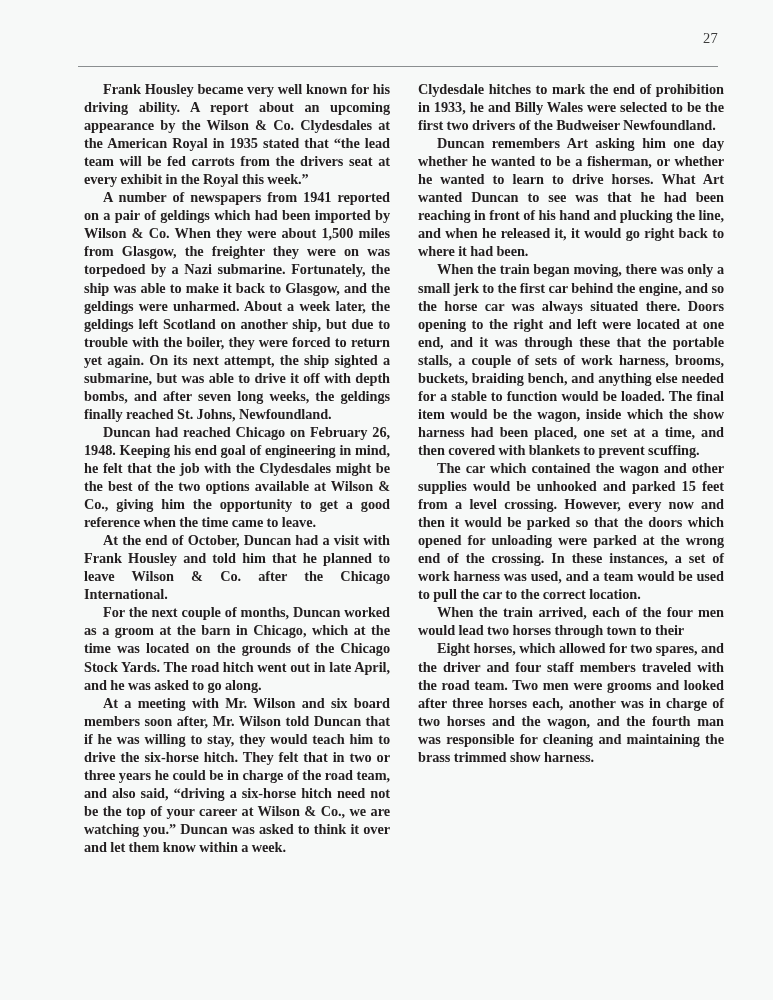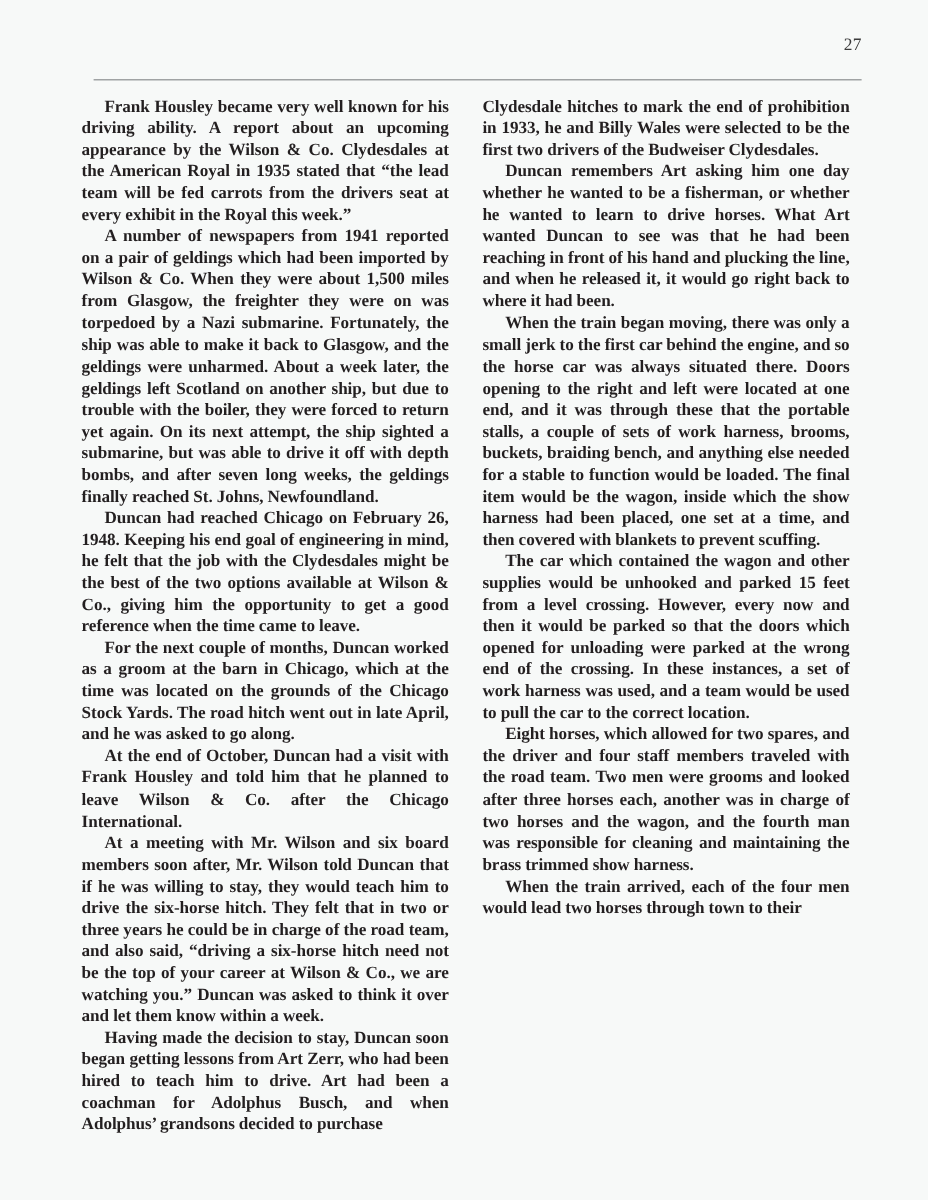--- a/index.html
+++ b/index.html
@@ -40,21 +40,21 @@
   .header-rule {
     position: absolute;
     left: 78px;
     top: 66px;
     width: 640px;
     height: 1px;
     background: #8a8e90;
   }
   .columns {
     position: absolute;
-    left: 68px;
+    left: 84px;
     top: 80px;
     width: 640px;
     height: 880px;
     display: flex;
     gap: 28px;
     justify-content: space-between;
   }
   .column {
     width: 306px;
     flex: 0 0 306px;
@@ -87,30 +87,29 @@
   </div>
 
   <div class="header-rule"></div>
 
   <div class="columns">
 
     <div class="column">
       <p class="para">Frank Housley became very well known for his driving ability. A report about an upcoming appearance by the Wilson &amp; Co. Clydesdales at the American Royal in 1935 stated that “the lead team will be fed carrots from the drivers seat at every exhibit in the Royal this week.”</p>
       <p class="para">A number of newspapers from 1941 reported on a pair of geldings which had been imported by Wilson &amp; Co. When they were about 1,500 miles from Glasgow, the freighter they were on was torpedoed by a Nazi submarine. Fortunately, the ship was able to make it back to Glasgow, and the geldings were unharmed. About a week later, the geldings left Scotland on another ship, but due to trouble with the boiler, they were forced to return yet again. On its next attempt, the ship sighted a submarine, but was able to drive it off with depth bombs, and after seven long weeks, the geldings finally reached St. Johns, Newfoundland.</p>
       <p class="para">Duncan had reached Chicago on February 26, 1948. Keeping his end goal of engineering in mind, he felt that the job with the Clydesdales might be the best of the two options available at Wilson &amp; Co., giving him the opportunity to get a good reference when the time came to leave.</p>
+      <p class="para">At the end of October, Duncan had a visit with Frank Housley and told him that he planned to leave Wilson &amp; Co. after the Chicago International.</p>
       <p class="para">For the next couple of months, Duncan worked as a groom at the barn in Chicago, which at the time was located on the grounds of the Chicago Stock Yards. The road hitch went out in late April, and he was asked to go along.</p>
-      <p class="para">At the end of October, Duncan had a visit with Frank Housley and told him that he planned to leave Wilson &amp; Co. after the Chicago International.</p>
       <p class="para">At a meeting with Mr. Wilson and six board members soon after, Mr. Wilson told Duncan that if he was willing to stay, they would teach him to drive the six-horse hitch. They felt that in two or three years he could be in charge of the road team, and also said, “driving a six-horse hitch need not be the top of your career at Wilson &amp; Co., we are watching you.” Duncan was asked to think it over and let them know within a week.</p>
-      <p class="para">Having made the decision to stay, Duncan soon began getting lessons from Art Zerr, who had been hired to teach him to drive. Art had been a coachman for Adolphus Busch, and when Adolphus’ grandsons decided to purchase</p>
     </div>
 
     <div class="column">
-      <p class="para cont">Clydesdale hitches to mark the end of prohibition in 1933, he and Billy Wales were selected to be the first two drivers of the Budweiser Clydesdales.</p>
+      <p class="para cont">Clydesdale hitches to mark the end of prohibition in 1933, he and Billy Wales were selected to be the first two drivers of the Budweiser Newfoundland.</p>
       <p class="para">Duncan remembers Art asking him one day whether he wanted to be a fisherman, or whether he wanted to learn to drive horses. What Art wanted Duncan to see was that he had been reaching in front of his hand and plucking the line, and when he released it, it would go right back to where it had been.</p>
       <p class="para">When the train began moving, there was only a small jerk to the first car behind the engine, and so the horse car was always situated there. Doors opening to the right and left were located at one end, and it was through these that the portable stalls, a couple of sets of work harness, brooms, buckets, braiding bench, and anything else needed for a stable to function would be loaded. The final item would be the wagon, inside which the show harness had been placed, one set at a time, and then covered with blankets to prevent scuffing.</p>
       <p class="para">The car which contained the wagon and other supplies would be unhooked and parked 15 feet from a level crossing. However, every now and then it would be parked so that the doors which opened for unloading were parked at the wrong end of the crossing. In these instances, a set of work harness was used, and a team would be used to pull the car to the correct location.</p>
+      <p class="para">When the train arrived, each of the four men would lead two horses through town to their</p>
       <p class="para">Eight horses, which allowed for two spares, and the driver and four staff members traveled with the road team. Two men were grooms and looked after three horses each, another was in charge of two horses and the wagon, and the fourth man was responsible for cleaning and maintaining the brass trimmed show harness.</p>
-      <p class="para">When the train arrived, each of the four men would lead two horses through town to their</p>
     </div>
 
   </div>
 
 </div>
 
 </body></html>

